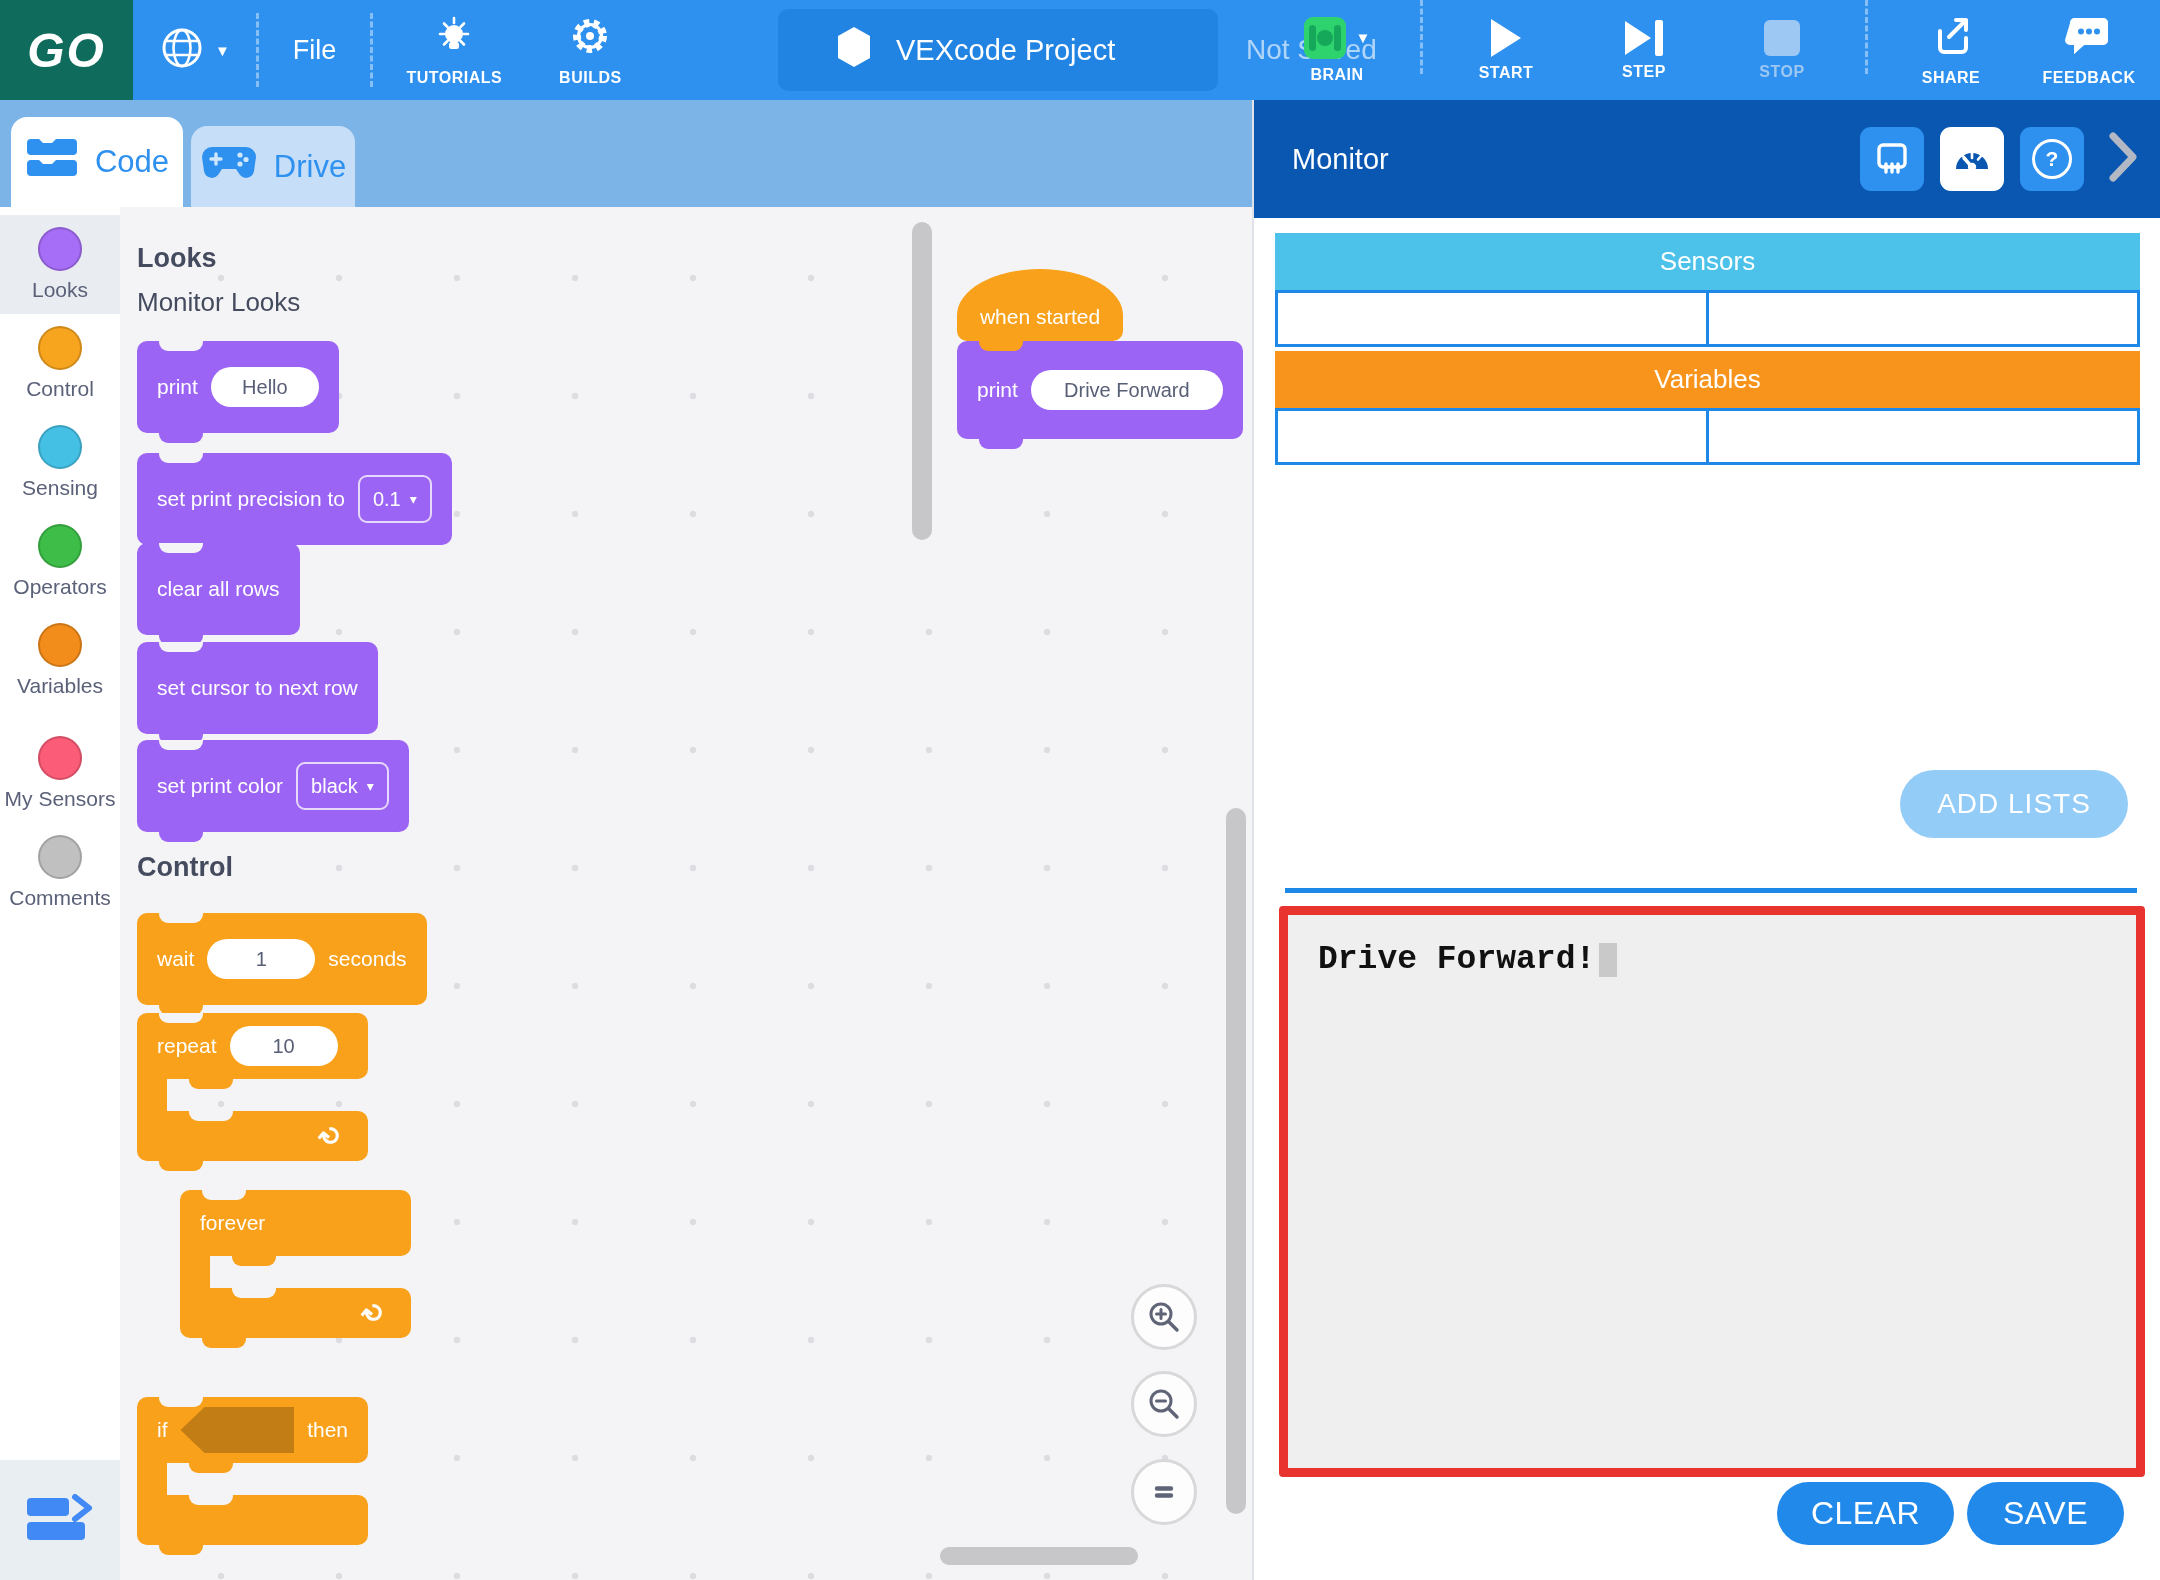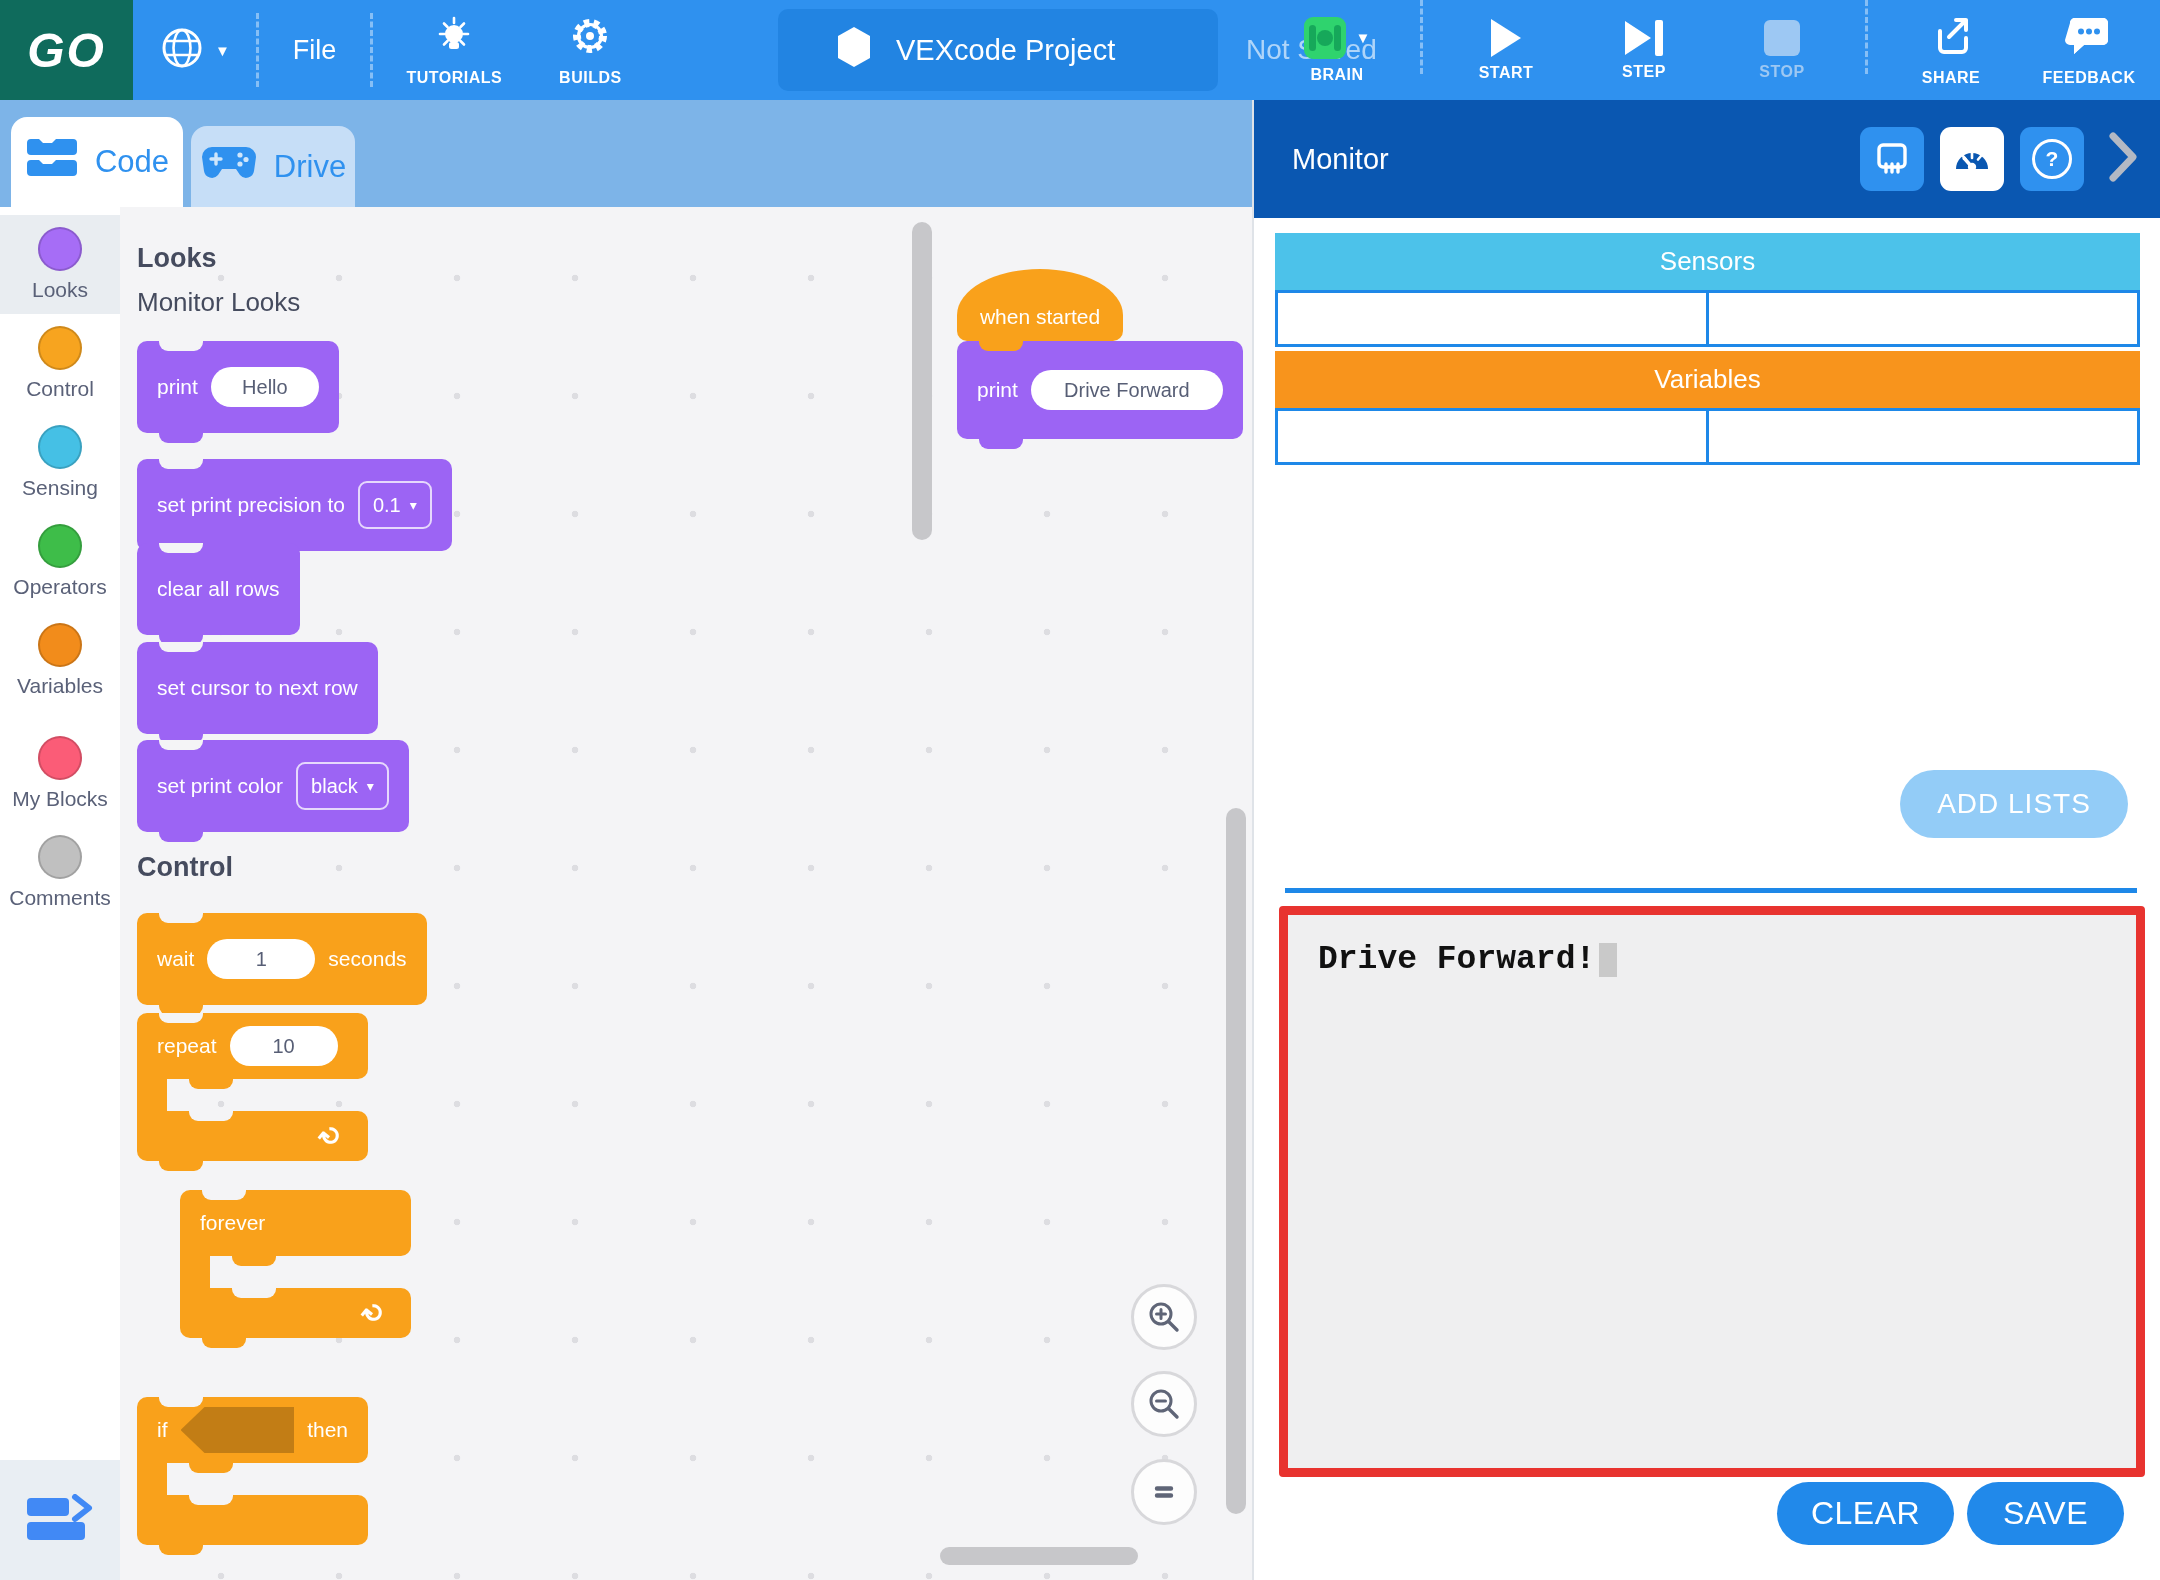--- a/index.html
+++ b/index.html
@@ -286,21 +286,21 @@
     <div class="cat" style="top:305px;">
       <span class="dot" style="background: rgb(62, 189, 73);"></span>
       <span class="clabel">Operators</span>
     </div>
     <div class="cat" style="top:404px;">
       <span class="dot" style="background: rgb(242, 140, 27);"></span>
       <span class="clabel">Variables</span>
     </div>
     <div class="cat" style="top:517px;">
       <span class="dot" style="background: rgb(251, 92, 119);"></span>
-      <span class="clabel">My Blocks</span>
+      <span class="clabel">My Sensors</span>
     </div>
     <div class="cat" style="top:616px;">
       <span class="dot" style="background: rgb(192, 192, 192);"></span>
       <span class="clabel">Comments</span>
     </div>
     <div class="expand-box">
       <div class="mini-blocks">
         <span class="b1"></span>
           <span class="b2"></span>
         <svg style="position:absolute;right:0;top:-2px;" width="22" height="30" viewBox="0 0 22 30">
@@ -312,21 +312,21 @@
 
   <main class="canvas">
     <div class="sec-title" style="left:17px;top:36px;">Looks</div>
     <div class="sec-sub" style="left:17px;top:80px;">Monitor Looks</div>
 
     <div class="blk purple" style="left:17px;top:134px;">
       <span>print</span>
       <span class="oval">Hello</span>
     </div>
 
-    <div class="blk purple" style="left:17px;top:252px;">
+    <div class="blk purple" style="left:17px;top:246px;">
       <span>set print precision to</span>
       <span class="dd">
         <span>0.1</span>
         <span class="caret">▾</span>
       </span>
     </div>
 
     <div class="blk purple" style="left:17px;top:336px;">
       <span>clear all rows</span>
     </div>

